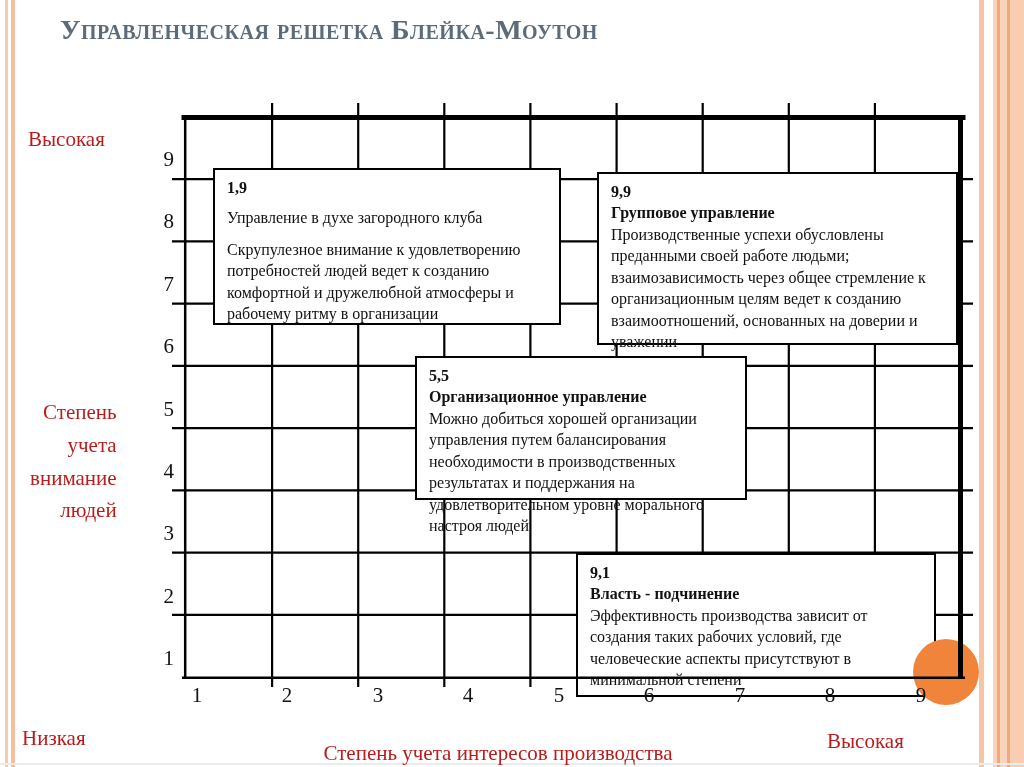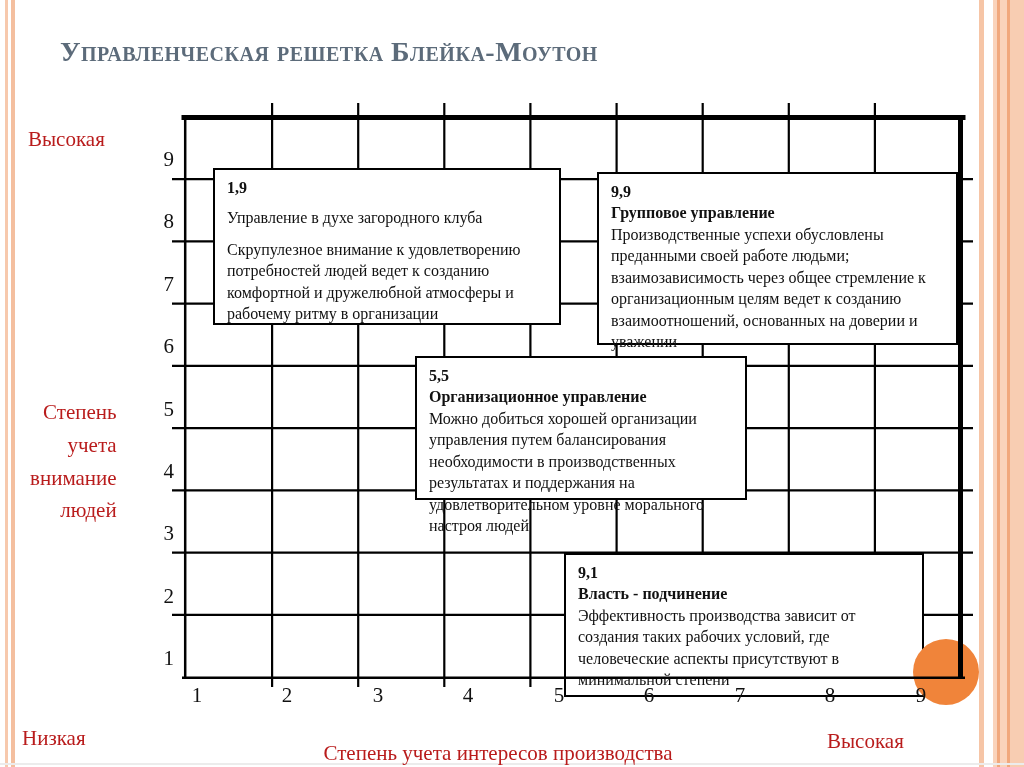--- a/index.html
+++ b/index.html
@@ -19,21 +19,21 @@
     background: linear-gradient(to right,
       #fad3bb 0px, #fad3bb 4px,
       #f1a87d 4px, #f1a87d 7px,
       #fad3bb 7px, #fad3bb 14px,
       #f1a87d 14px, #f1a87d 17px,
       #f8cdb2 17px, #f8cdb2 31px);
   }
   .bottom-rule { position: absolute; left: 0; top: 763px; width: 1024px; height: 2px; background: #ececec; }
 
   .page-title {
-    position: absolute; left: 60px; top: 36px;
+    position: absolute; left: 60px; top: 14px;
     font-family: "Liberation Serif", serif;
     font-variant: small-caps; font-weight: 600;
     font-size: 28px; letter-spacing: 0.5px;
     color: #5c6b7a; white-space: nowrap;
   }
 
   
   .grid-svg { position: absolute; left: 170px; top: 98px; width: 810px; height: 600px; overflow: visible; }
   .grid-under { z-index: 1; }
   .grid-over  { z-index: 4; }
@@ -46,21 +46,21 @@
     font-size: 16px; line-height: 1.34; color: #111111; margin-top: 45px;
   }
   .cell-box .coord { font-weight: bold; font-size: 16px; }
   .cell-box .box-title { font-weight: bold; }
   .cell-box.plain-title .box-title { font-weight: normal; margin-top: 9px; }
   .cell-box.plain-title .box-body { margin-top: 10px; }
   .box-1-9 { left: 213px; top: 123px; width: 348px; height: 157px; }
   .box-9-9 { left: 597px; top: 127px; width: 361px; height: 173px; }
   .box-5-5 { left: 415px; top: 311px; width: 332px; height: 144px; }
   .box-1-1 { left: 203px; top: 496px; width: 359px; height: 151px; }
-  .box-9-1 { left: 564px; top: 508px; width: 360px; height: 144px; }
+  .box-9-1 { left: 576px; top: 508px; width: 360px; height: 144px; }
 
   .corner-circle {
     position: absolute; z-index: 3;
     left: 913px; top: 639px; width: 66px; height: 66px;
     border-radius: 50%; background: #f0843a;
   }
 
   
   .axis-text { position: absolute; font-size: 21px; color: #b91c1c; white-space: nowrap; z-index: 5; }
   .y-tick { position: absolute; z-index: 5; width: 26px; text-align: right; font-size: 21px; color: #111111; }

